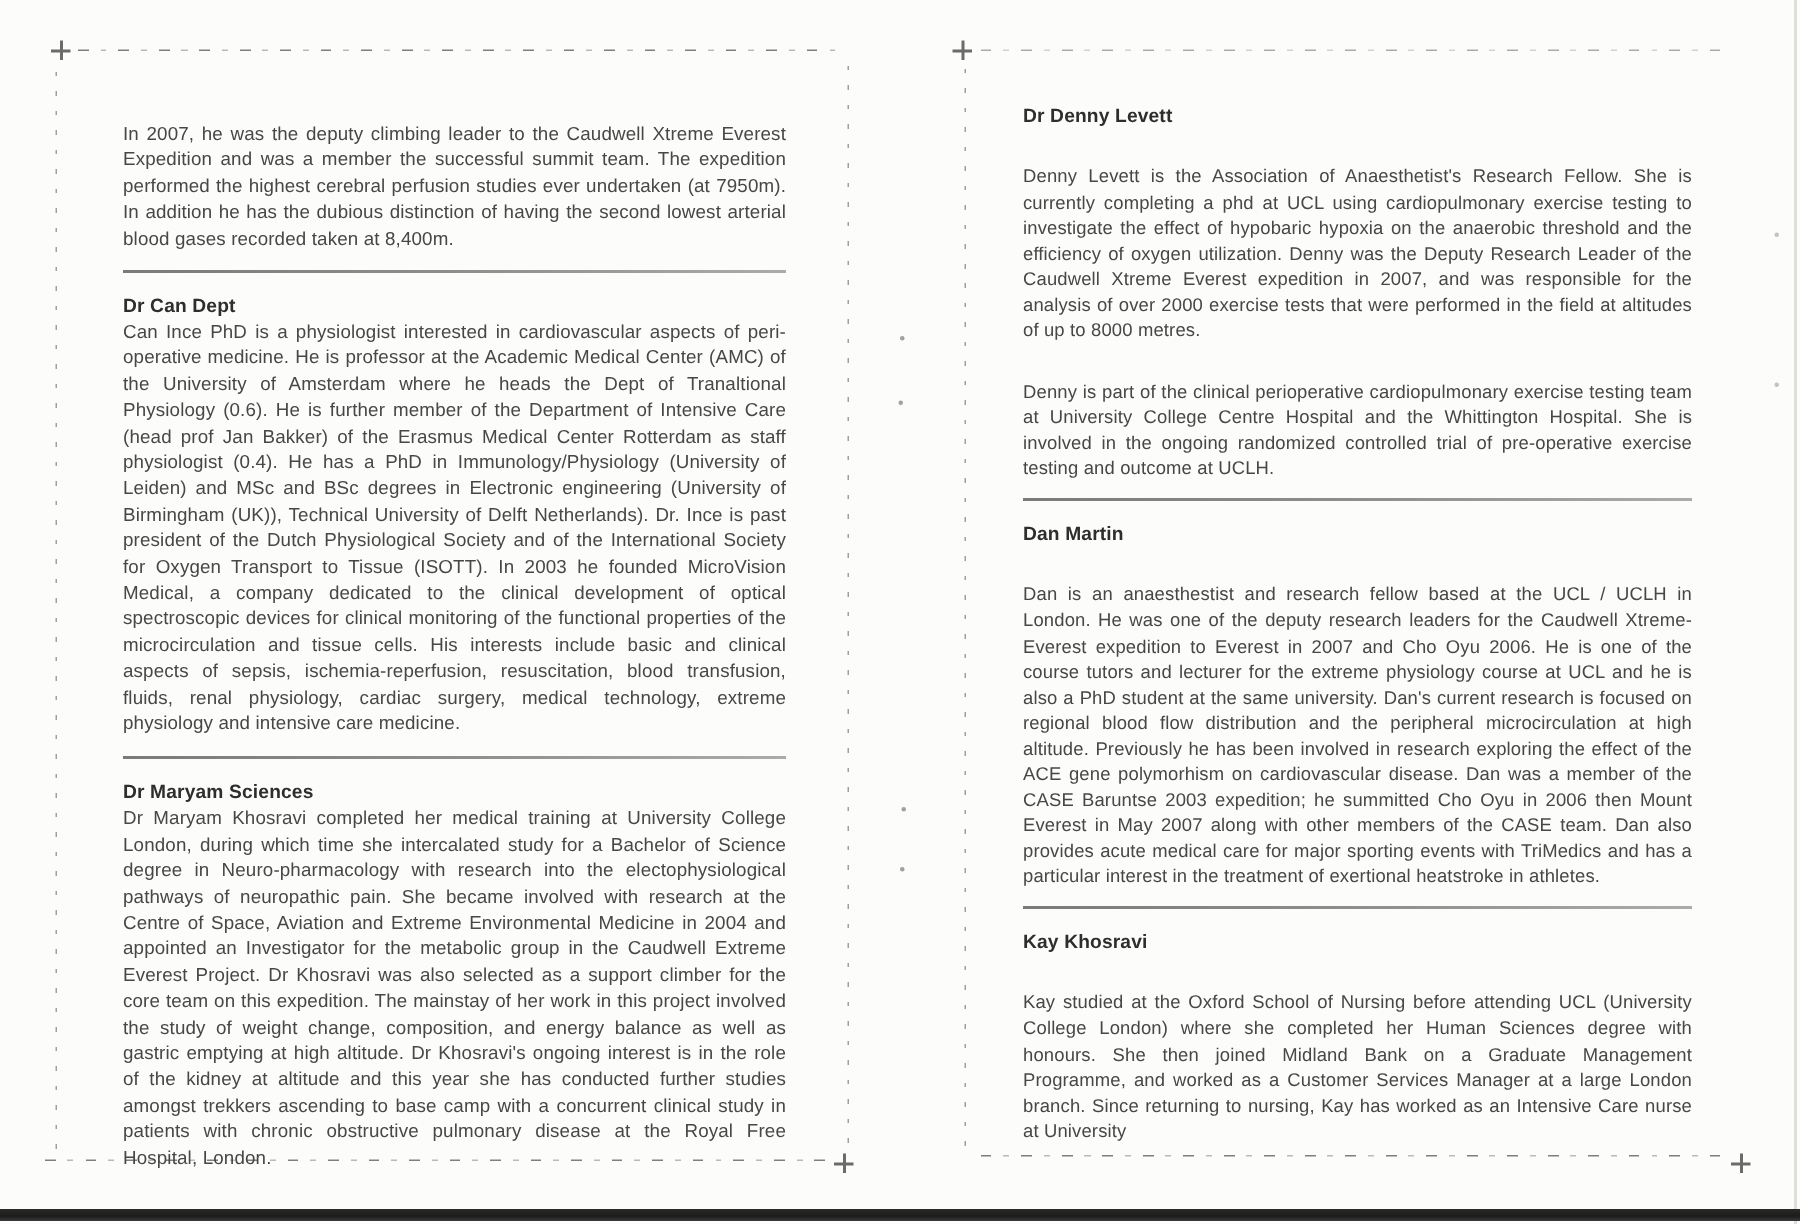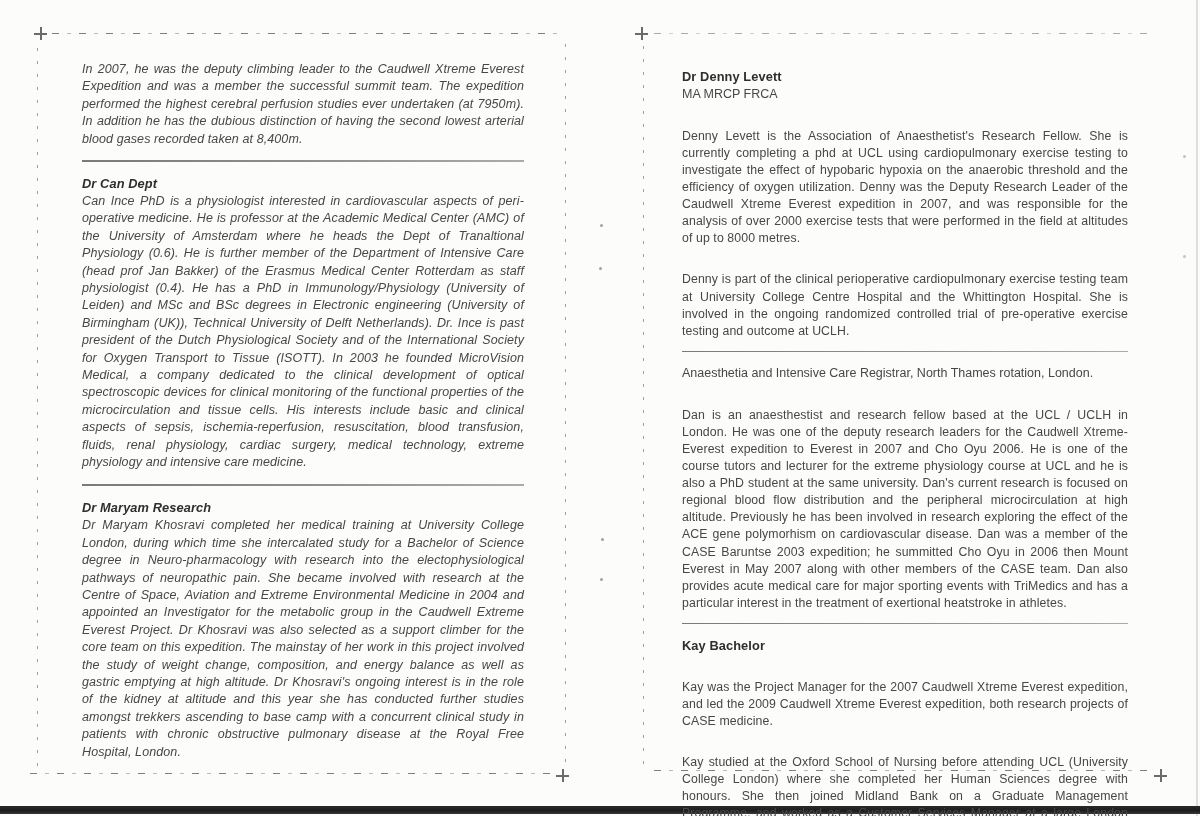--- a/index.html
+++ b/index.html
@@ -23,21 +23,21 @@
   .edge-line{position:absolute;top:0;bottom:0;width:2px;background:#dededa;}
   .bottom-band{position:absolute;left:0;right:0;top:806px;height:8px;
     background:linear-gradient(180deg,#2a2a2a,#1c1c1c 60%,#3a3a3a);}
   
   .page-col{position:absolute;width:442px;color:#474747;}
   .page-col p{margin:0;font-size:12.5px;line-height:17.4px;text-align:justify;letter-spacing:.1px;}
   .page-col h3{margin:0 0 1px;font-size:12.8px;line-height:17.4px;font-weight:700;color:#2e2e2e;letter-spacing:.1px;}
   .sub{font-size:12.5px;line-height:17.4px;text-align:left;}
   .divider{height:1.5px;margin:10px 0 13px;border:none;
     background:linear-gradient(90deg,#4f4f4f,#6c6c6c 55%,#909090);opacity:.75;}
-  .col-left{left:82px;top:52px;padding-top:9px;font-style:italic;}
+  .col-left{left:82px;top:72px;padding-top:9px;}
   .col-right{left:682px;top:60px;padding-top:8px;width:446px;}
   .col-right p{font-size:12.3px;line-height:17.1px;margin-top:24px;}
 </style>
 </head>
 <body>
 
 <div class="crosshair" style="left:34px;top:27px;"></div>
 <div class="crosshair" style="left:556px;top:769px;"></div>
 <div class="crosshair" style="left:635px;top:27px;"></div>
 <div class="crosshair" style="left:1154px;top:769px;"></div>
@@ -64,33 +64,31 @@
 <div class="page-col col-left">
   <p>In 2007, he was the deputy climbing leader to the Caudwell Xtreme Everest Expedition and was a member the successful summit team.  The expedition performed the highest cerebral perfusion studies ever undertaken (at 7950m). In addition he has the dubious distinction of having the second lowest arterial blood gases recorded taken at 8,400m.</p>
 
   <div class="divider" style="margin-top:12px;"></div>
 
   <h3>Dr Can Dept</h3>
   <p>Can Ince PhD is a physiologist interested in cardiovascular aspects of peri-operative medicine. He is professor at the Academic Medical Center (AMC) of the University of Amsterdam where he heads the Dept of Tranaltional Physiology (0.6). He is further member of the Department of Intensive Care (head prof Jan Bakker) of the Erasmus Medical Center Rotterdam as staff physiologist (0.4). He has a PhD in Immunology/Physiology (University of Leiden) and MSc and BSc degrees in Electronic engineering (University of Birmingham (UK)), Technical University of Delft Netherlands). Dr. Ince is past president of the Dutch Physiological Society and of the International Society for Oxygen Transport to Tissue (ISOTT). In 2003 he founded MicroVision Medical, a company dedicated to the clinical development of optical spectroscopic devices for clinical monitoring of the functional properties of the microcirculation and tissue cells. His interests include basic and clinical aspects of sepsis, ischemia-reperfusion, resuscitation, blood transfusion, fluids, renal physiology, cardiac surgery, medical technology, extreme physiology and intensive care medicine.</p>
 
   <div class="divider" style="margin-top:13px;"></div>
 
-  <h3>Dr Maryam Research</h3>
+  <h3>Dr Maryam Sciences</h3>
   <p>Dr Maryam Khosravi completed her medical training at University College London, during which time she intercalated study for a Bachelor of Science degree in Neuro-pharmacology with research into the electophysiological pathways of neuropathic pain.  She became involved with research at the Centre of Space, Aviation and Extreme Environmental Medicine in 2004 and appointed an Investigator for the metabolic group in the Caudwell Extreme Everest Project. Dr Khosravi was also selected as a support climber for the core team on this expedition.  The mainstay of her work in this project involved the study of weight change, composition, and energy balance as well as gastric emptying at high altitude.  Dr Khosravi's ongoing interest is in the role of the kidney at altitude and this year she has conducted further studies amongst trekkers ascending to base camp with a concurrent clinical study in patients with chronic obstructive pulmonary disease at the Royal Free Hospital, London.</p>
 </div>
 
 <div class="page-col col-right">
   <h3>Dr Denny Levett</h3>
-  <div class="sub">MA MRCP FRCA</div>
   <p>Denny Levett is the Association of Anaesthetist's Research Fellow.  She is currently completing a phd at UCL using cardiopulmonary exercise testing to investigate the effect of hypobaric hypoxia on the anaerobic threshold and the efficiency of oxygen utilization.  Denny was the Deputy Research Leader of the Caudwell Xtreme Everest expedition in 2007, and was responsible for the analysis of over 2000 exercise tests that were performed in the field at altitudes of up to 8000 metres.</p>
   <p>Denny is part of the clinical perioperative cardiopulmonary exercise testing team at University College Centre Hospital and the Whittington Hospital.  She is involved in the ongoing randomized controlled trial of pre-operative exercise testing and outcome at UCLH.</p>
 
   <div class="divider" style="margin-top:11px;"></div>
 
-  <div class="sub">Anaesthetia and Intensive Care Registrar, North Thames rotation, London.</div>
+  <h3>Dan Martin</h3>
   <p>Dan is an anaesthestist and research fellow based at the UCL / UCLH in London. He was one of the deputy research leaders for the Caudwell Xtreme-Everest expedition to Everest in 2007 and Cho Oyu 2006. He is one of the course tutors and lecturer for the extreme physiology course at UCL and he is also a PhD student at the same university. Dan's current research is focused on regional blood flow distribution and the peripheral microcirculation at high altitude. Previously he has been involved in research exploring the effect of the ACE gene polymorhism on cardiovascular disease. Dan was a member of the CASE Baruntse 2003 expedition; he summitted Cho Oyu in 2006 then Mount Everest in May 2007 along with other members of the CASE team. Dan also provides acute medical care for major sporting events with TriMedics and has a particular interest in the treatment of exertional heatstroke in athletes.</p>
 
   <div class="divider" style="margin-top:11px;"></div>
 
-  <h3>Kay Bachelor</h3>
-  <p>Kay was the Project Manager for the 2007 Caudwell Xtreme Everest expedition, and led the 2009 Caudwell Xtreme Everest expedition, both research projects of CASE medicine.</p>
+  <h3>Kay Khosravi</h3>
   <p>Kay studied at the Oxford School of Nursing before attending UCL (University College London) where she completed her Human Sciences degree with honours. She then joined Midland Bank on a Graduate Management Programme, and worked as a Customer Services Manager at a large London branch. Since returning to nursing, Kay has worked as an Intensive Care nurse at University</p>
 </div>
 
 </body></html>

